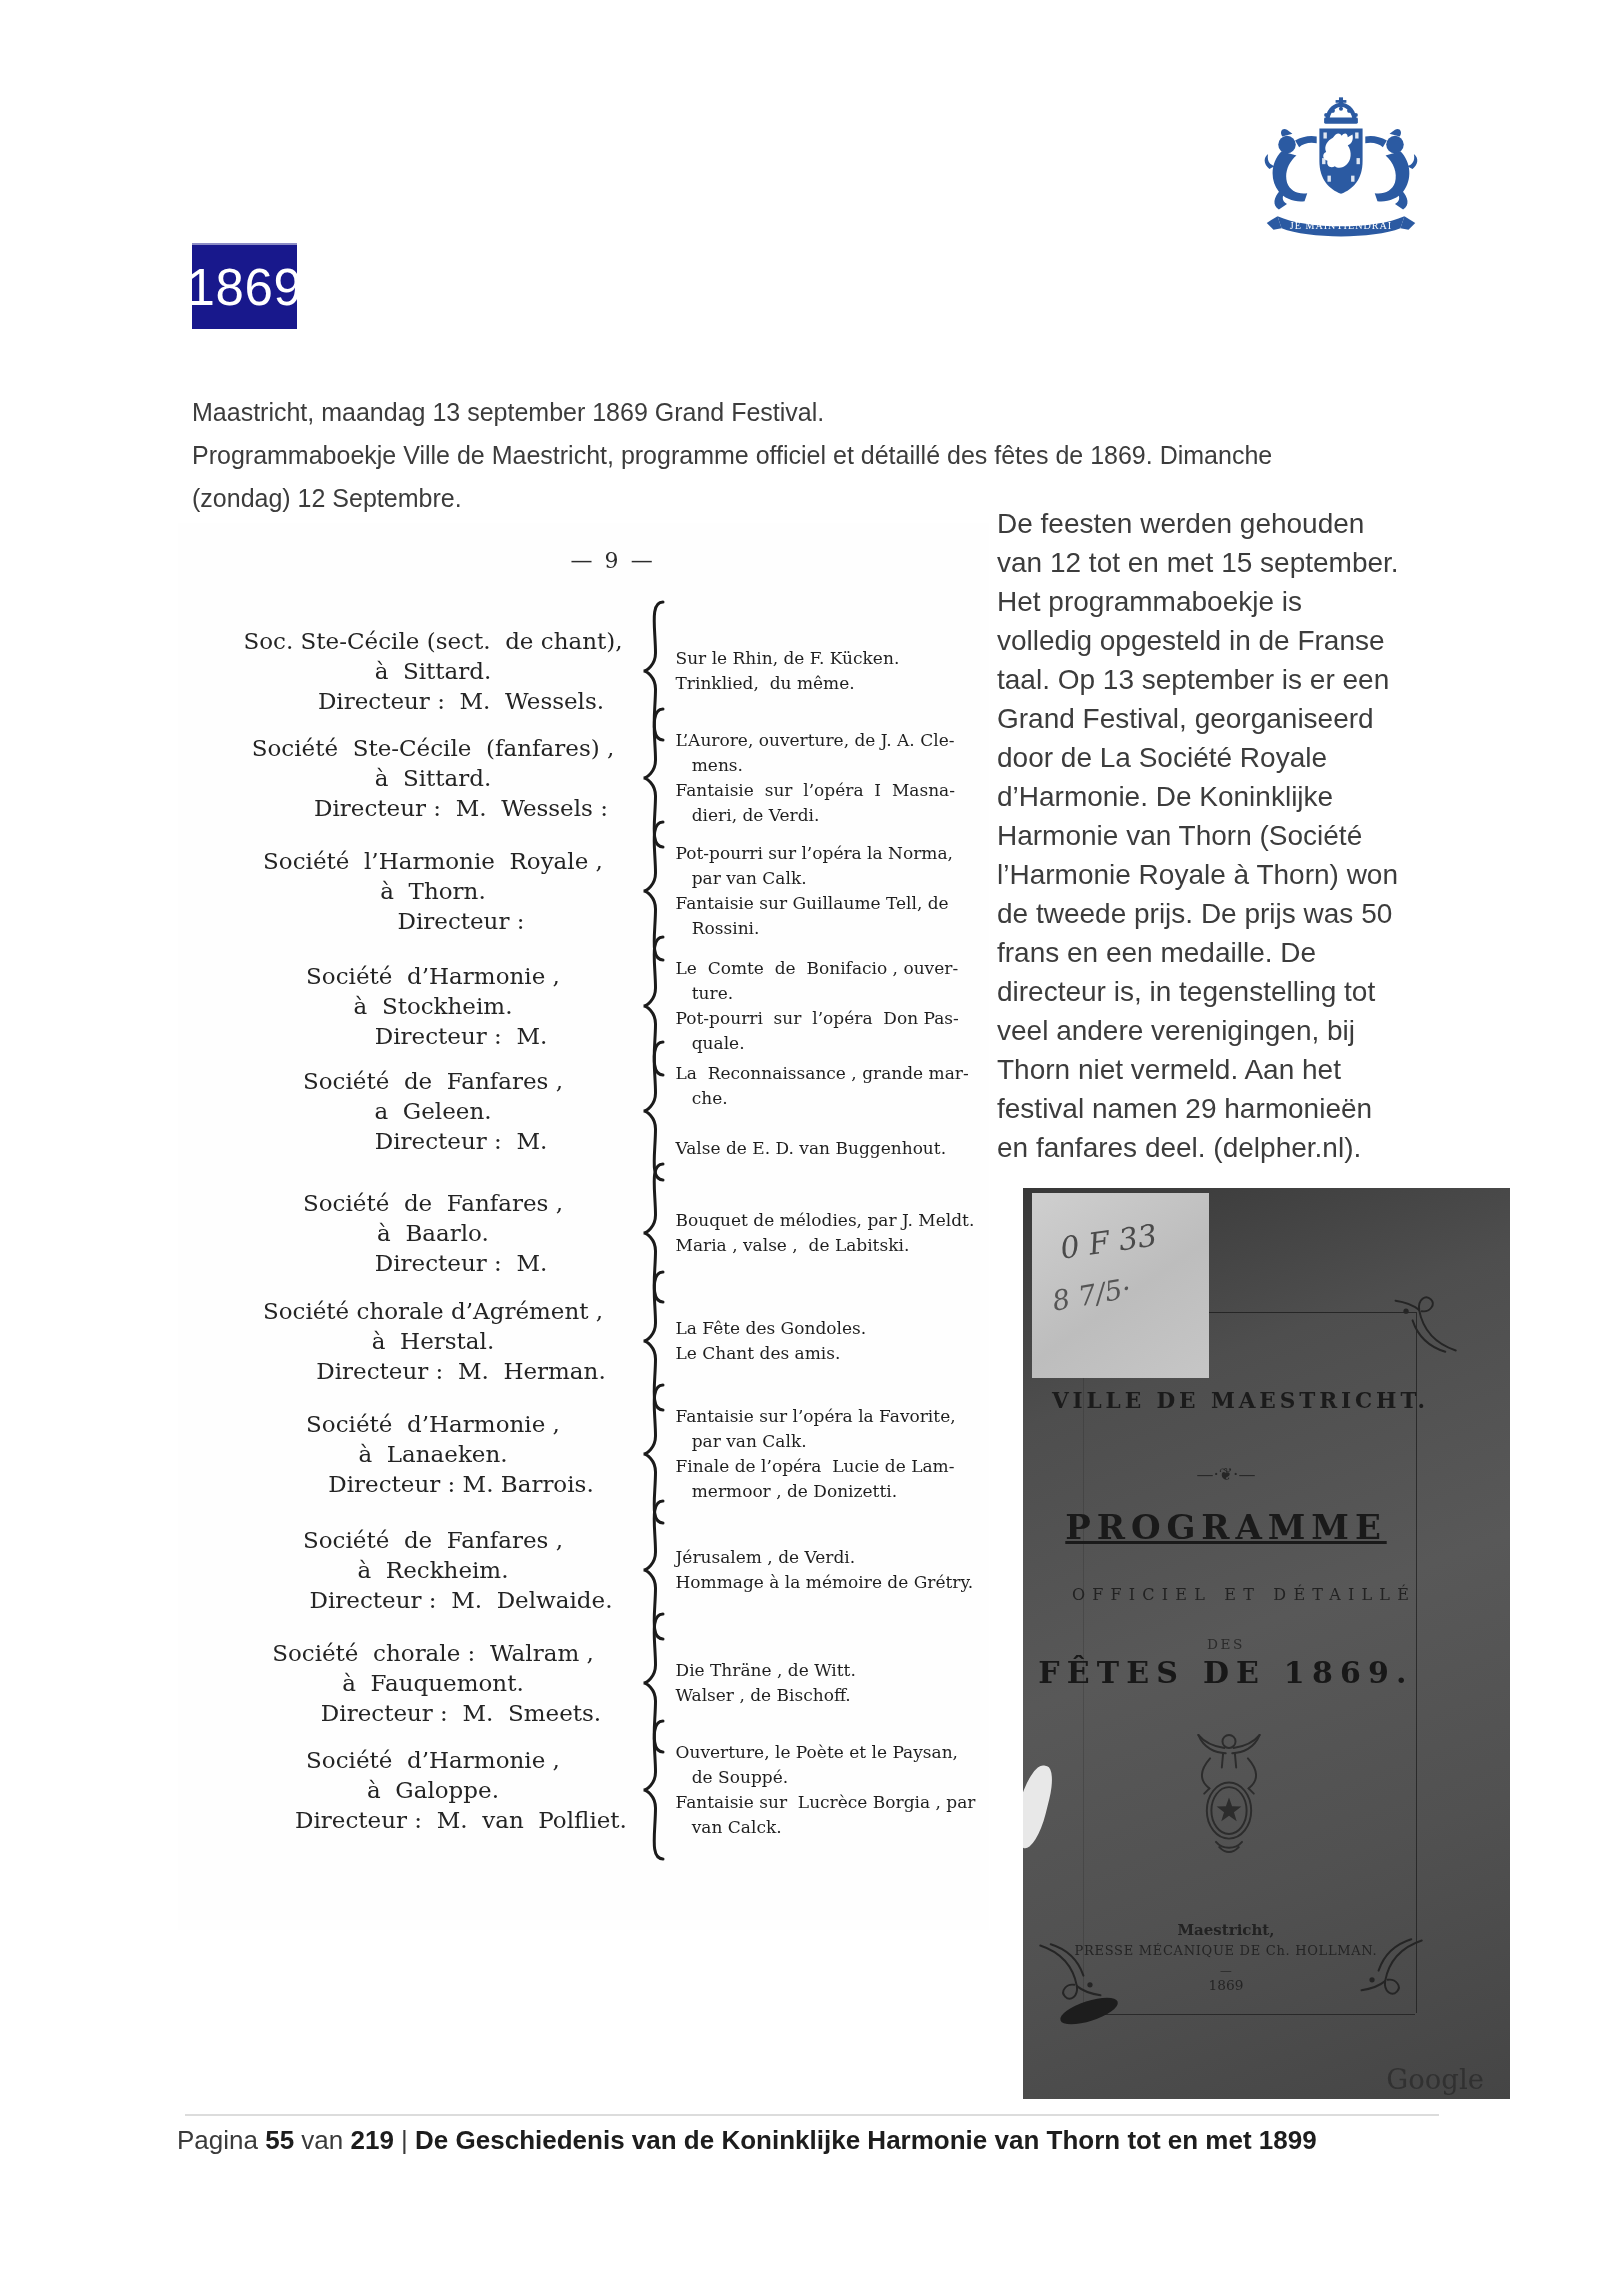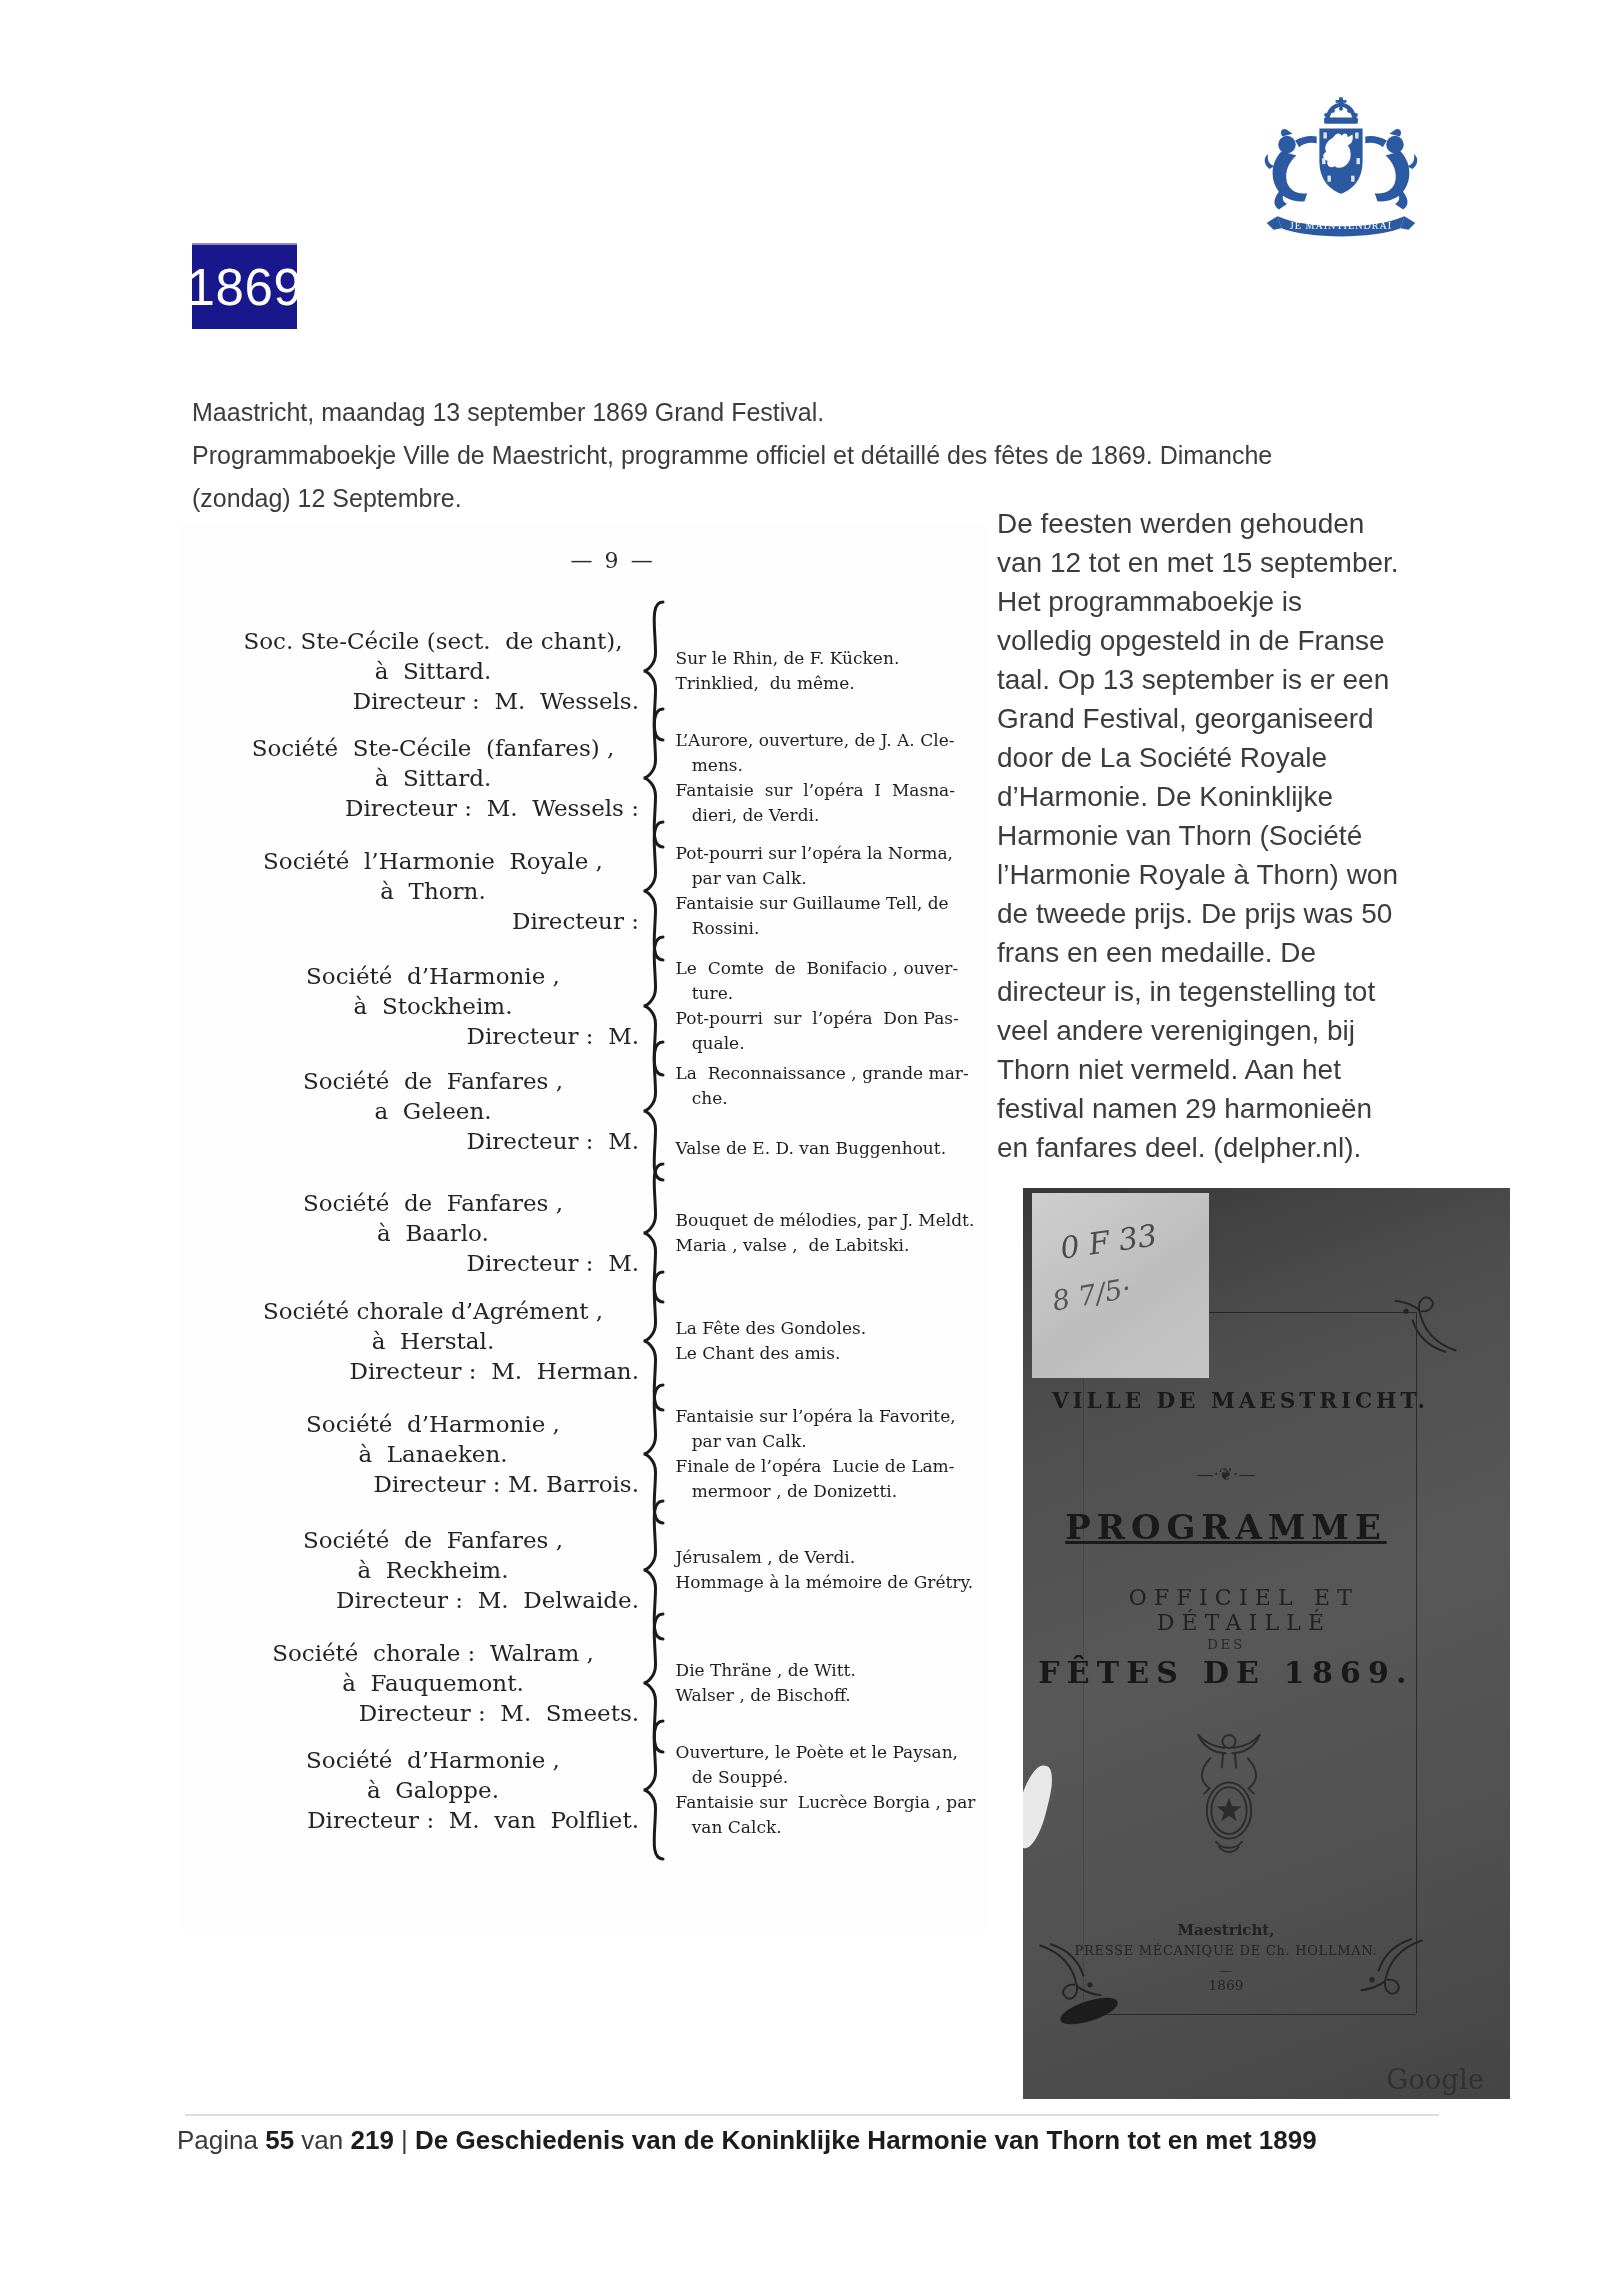--- a/index.html
+++ b/index.html
@@ -23,21 +23,21 @@
     font-weight:300;color:#3c3c3c;}
 
   
   .scan{position:absolute;left:178px;top:523px;width:811px;height:1407px;background:#fefefe;
     font-family:"DejaVu Serif","Liberation Serif",serif;color:#222;filter:blur(0.2px);}
   .scan-pagenum{position:absolute;left:0;right:0;top:25px;text-align:center;font-size:22px;
     letter-spacing:2.6px;transform:translateX(29.4px);color:#2c2c2c;}
   .entry{position:absolute;left:49px;width:759px;display:flex;align-items:center;}
   .e-left{width:412px;flex:none;}
   .soc-line{text-align:center;font-size:23px;line-height:30px;white-space:pre-wrap;color:#242424;}
-  .dir-line{text-align:right;margin-left:56px;font-size:23px;line-height:30px;white-space:pre-wrap;color:#242424;}
+  .dir-line{text-align:center;margin-left:56px;font-size:23px;line-height:30px;white-space:pre-wrap;color:#242424;}
   .e-brace{width:30px;flex:none;align-self:stretch;display:flex;}
   .e-brace svg{width:100%;height:100%;}
   .e-right{margin-left:6.5px;width:314px;flex:none;font-size:17px;line-height:25px;white-space:pre-wrap;
     color:#1f1f1f;font-weight:500;}
 
   
   .cover{position:absolute;left:1023px;top:1188px;width:487px;height:911px;
     background:linear-gradient(160deg,#383838 0%,#4e4e4e 22%,#585858 48%,#515151 72%,#454545 100%);
     font-family:"DejaVu Serif","Liberation Serif",serif;color:#161616;filter:blur(0.2px);overflow:hidden;}
   .patch{position:absolute;left:9.2px;top:5.2px;width:177px;height:185px;
@@ -47,21 +47,21 @@
   .frame-top{position:absolute;left:79px;top:124px;width:314px;height:0;border-top:1.3px solid rgba(25,25,25,.75);}
   .frame-right{position:absolute;left:393px;top:124px;width:0;height:701px;border-left:1.3px solid rgba(25,25,25,.7);}
   .frame-bottom{position:absolute;left:60px;top:826px;width:332px;height:0;border-top:1.3px solid rgba(25,25,25,.7);}
   .frame-left{position:absolute;left:60px;top:124px;width:0;height:701px;border-left:1.3px solid rgba(25,25,25,.2);}
   .cover-center{position:absolute;left:0;top:0;width:406px;height:100%;}
   .cover-title{position:absolute;left:0;right:0;top:200px;text-align:right;font-size:21.6px;font-weight:700;
     letter-spacing:3.9px;color:#1b1b1b;}
   .cover-orn{position:absolute;left:0;right:0;top:276px;text-align:center;font-size:17px;color:#262626;}
   .cover-programme{position:absolute;left:0;right:0;top:319px;text-align:center;font-size:34px;font-weight:700;
     letter-spacing:5.9px;color:#1a1a1a;text-decoration:underline;}
-  .cover-subtitle{position:absolute;left:0;right:0;top:397px;text-align:center;font-size:22px;font-weight:500;
+  .cover-subtitle{position:absolute;left:0;right:0;top:397px;text-align:center;font-size:16px;font-weight:500;
     letter-spacing:7.2px;color:#222;margin-left:36px;}
   .cover-des{position:absolute;left:0;right:0;top:448px;text-align:center;font-size:13.7px;letter-spacing:2.6px;color:#2b2b2b;}
   .cover-fetes{position:absolute;left:0;right:0;top:467px;text-align:center;font-size:30px;font-weight:700;
     letter-spacing:7.2px;color:#181818;}
   .emblem{position:absolute;left:157px;top:543px;}
   .imprint-city{position:absolute;left:0;right:0;top:733px;text-align:center;font-size:15px;font-weight:700;color:#222;}
   .imprint-press{position:absolute;left:0;right:0;top:755px;text-align:center;font-size:13px;letter-spacing:0.7px;color:#242424;}
   .imprint-dash{position:absolute;left:0;right:0;top:775px;text-align:center;font-size:11.8px;color:#242424;}
   .imprint-year{position:absolute;left:0;right:0;top:789px;text-align:center;font-size:13.7px;color:#242424;}
   .corner{position:absolute;width:72px;height:72px;}

